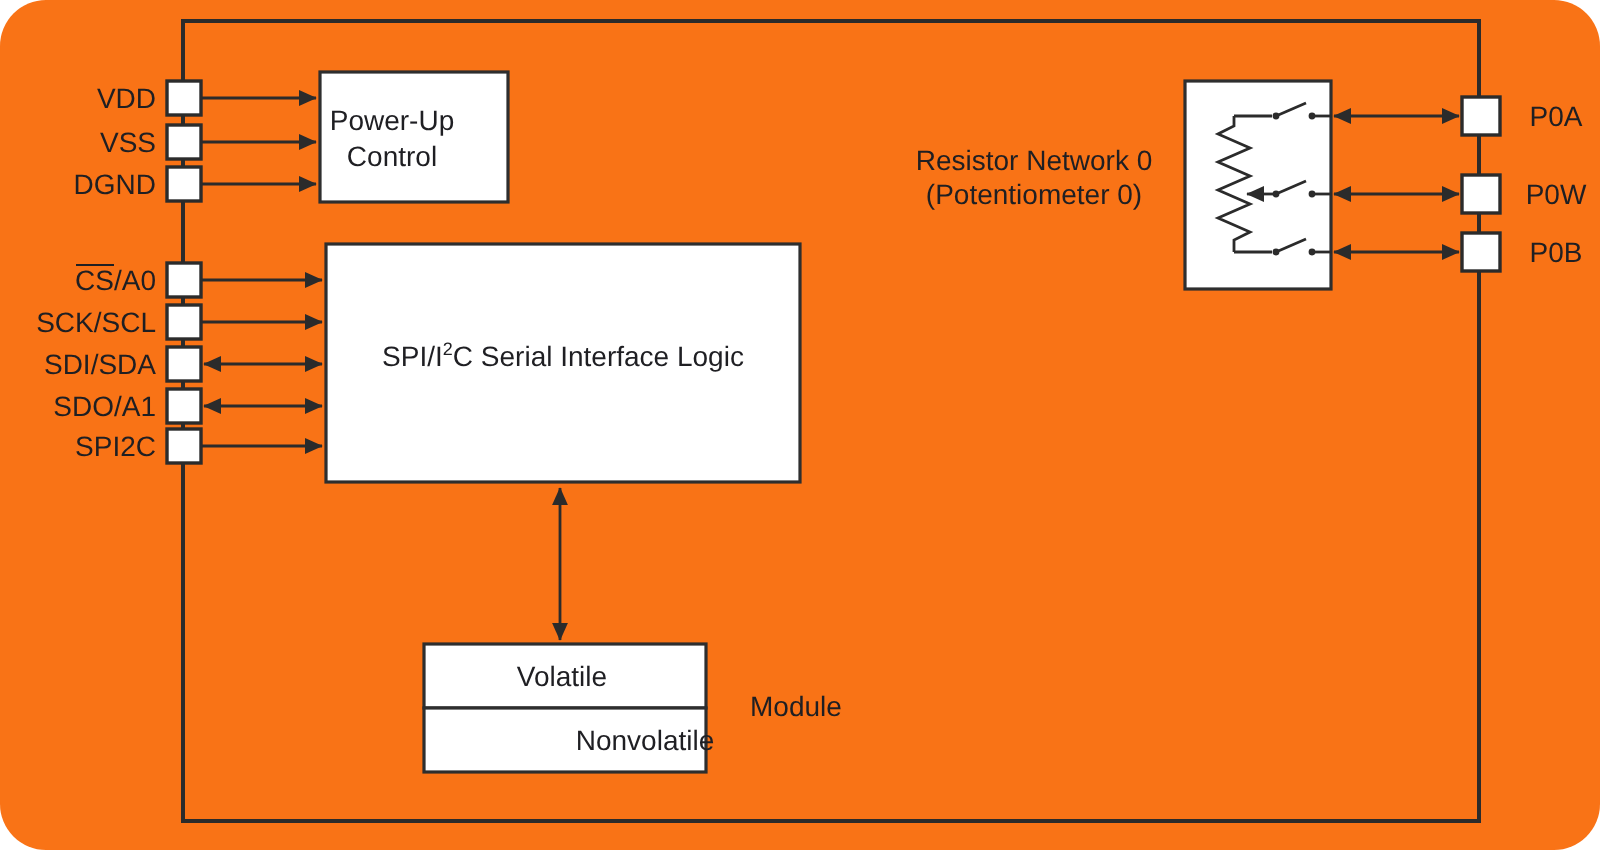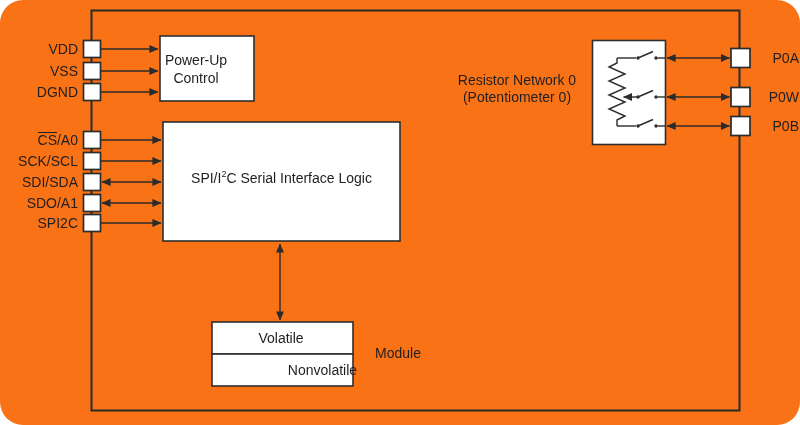--- a/index.html
+++ b/index.html
@@ -12,21 +12,21 @@
   #wires .box{fill:#ffffff;stroke:#2e2e2e;stroke-width:1.6;}
   #wires .outer{fill:none;stroke:#2b2b2b;stroke-width:2;}
   #wires .ln{stroke:#2b2b2b;stroke-width:1.4;fill:none;}
   #wires .sq{fill:#ffffff;stroke:#2b2b2b;stroke-width:1.7;}
   #wires .dot{fill:#2b2b2b;stroke:none;}
   #wires marker path{fill:#2b2b2b;}
   .txt{position:absolute;font-size:14px;line-height:17px;}
   .pin-label{position:absolute;left:0;width:78px;height:18px;line-height:18px;
     text-align:right;font-size:14px;white-space:nowrap;}
   .pin-label-r{position:absolute;left:757px;width:42px;height:18px;line-height:18px;
-    text-align:right;font-size:14px;white-space:nowrap;}
+    text-align:center;font-size:14px;white-space:nowrap;}
   .ovl{display:inline-block;border-top:1.4px solid #1f1f23;line-height:15px;}
   .blocktxt{position:absolute;display:flex;flex-direction:column;align-items:center;
     justify-content:center;text-align:center;font-size:14px;line-height:18px;}
   .sup{font-size:9px;vertical-align:super;line-height:0;}
 </style>
 </head>
 <body>
 
 <div id="stage">
 

